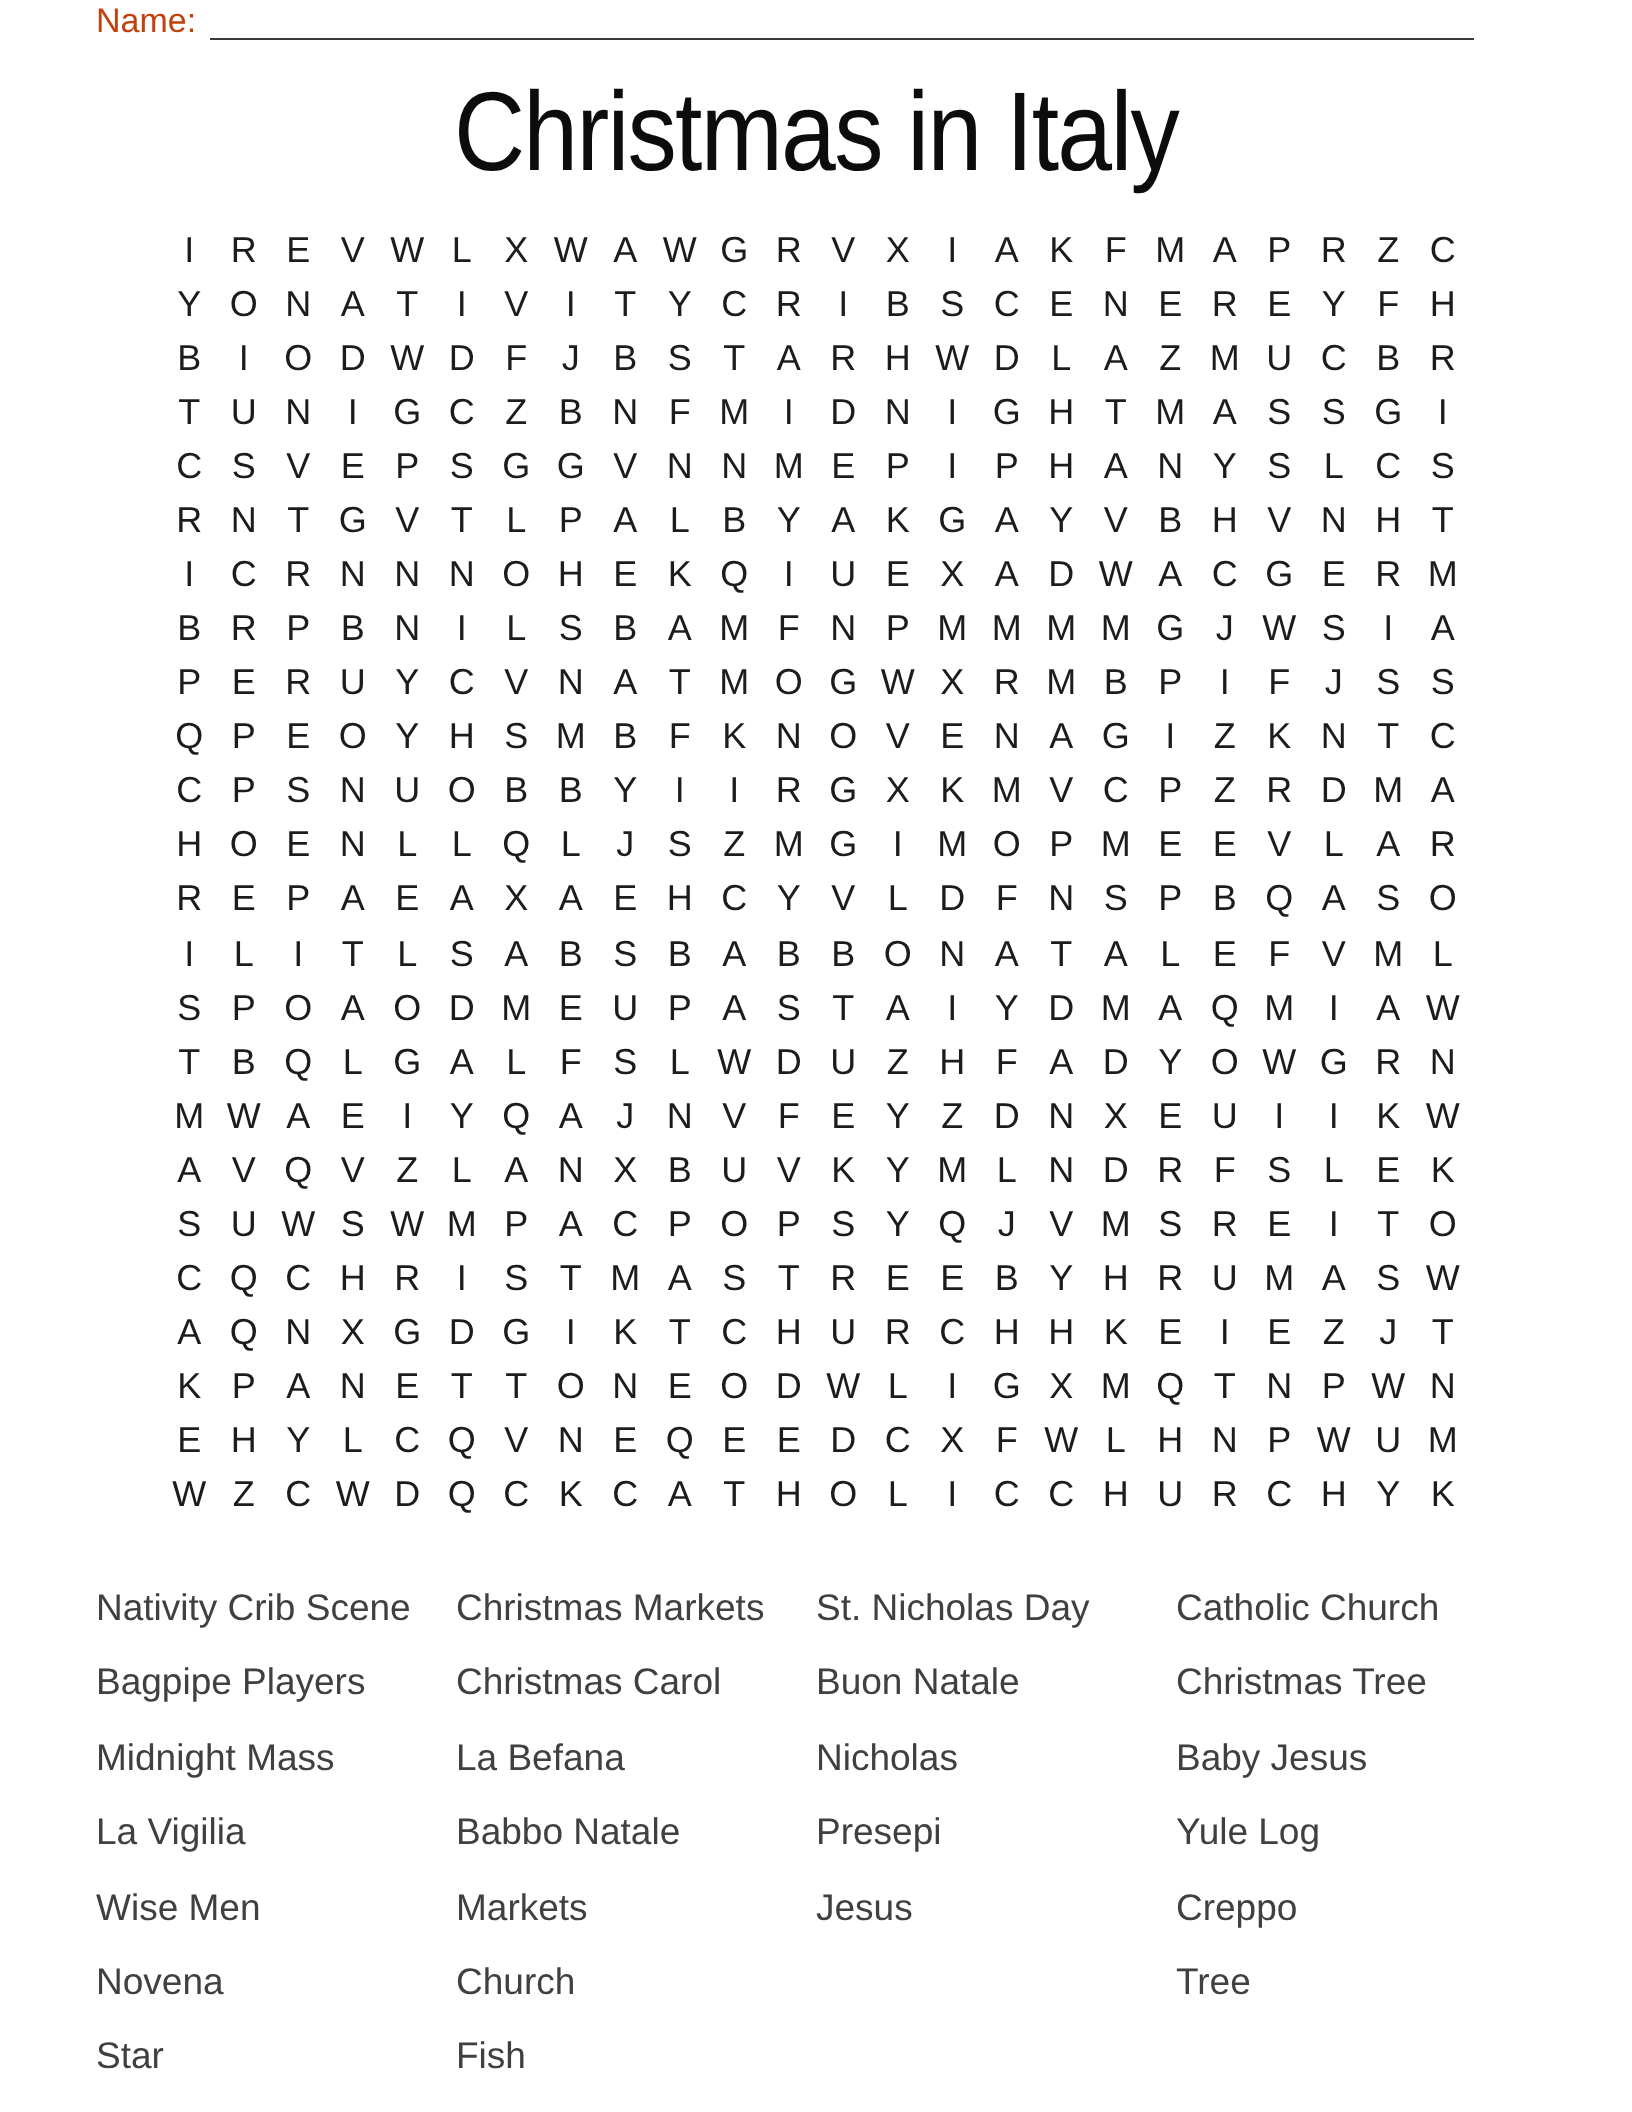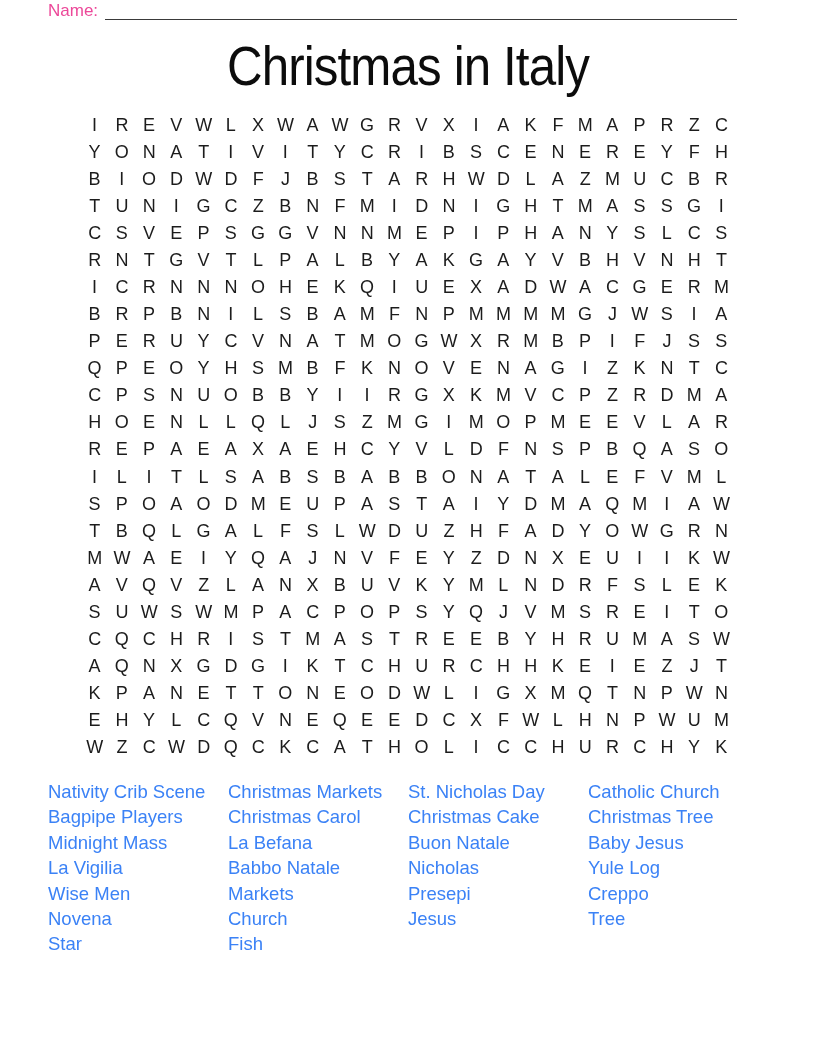--- a/index.html
+++ b/index.html
@@ -21,21 +21,21 @@
     top: 0;
     left: 48px;
     width: 689px;
     height: 22px;
   }
   .name-label {
     position: absolute;
     left: 0;
     top: 1px;
     font-size: 17px;
-    color: #ec4899;
+    color: #c2410c;
   }
   .name-line {
     position: absolute;
     left: 57px;
     right: 0;
     top: 19px;
     border-top: 1.6px solid #3a3a3a;
     height: 0;
   }
   .title {
@@ -73,22 +73,23 @@
     position: absolute;
     top: 779px;
     left: 48px;
     display: grid;
     grid-template-columns: 180px 180px 180px 180px;
   }
   .word-col { }
   .word {
     font-size: 18.5px;
     line-height: 25.4px;
-    color: #3b82f6;
+    color: #404040;
     white-space: nowrap;
+    margin-top: 12px;
   }
 </style>
 </head>
 <body>
 
 <div class="page">
 
   <div class="name-row">
     <span class="name-label">Name:</span>
     <span class="name-line"></span>
@@ -689,21 +690,20 @@
         <div class="word">Christmas Markets</div>
         <div class="word">Christmas Carol</div>
         <div class="word">La Befana</div>
         <div class="word">Babbo Natale</div>
         <div class="word">Markets</div>
         <div class="word">Church</div>
         <div class="word">Fish</div>
       </div>
       <div class="word-col">
         <div class="word">St. Nicholas Day</div>
-        <div class="word">Christmas Cake</div>
         <div class="word">Buon Natale</div>
         <div class="word">Nicholas</div>
         <div class="word">Presepi</div>
         <div class="word">Jesus</div>
       </div>
       <div class="word-col">
         <div class="word">Catholic Church</div>
         <div class="word">Christmas Tree</div>
         <div class="word">Baby Jesus</div>
         <div class="word">Yule Log</div>

